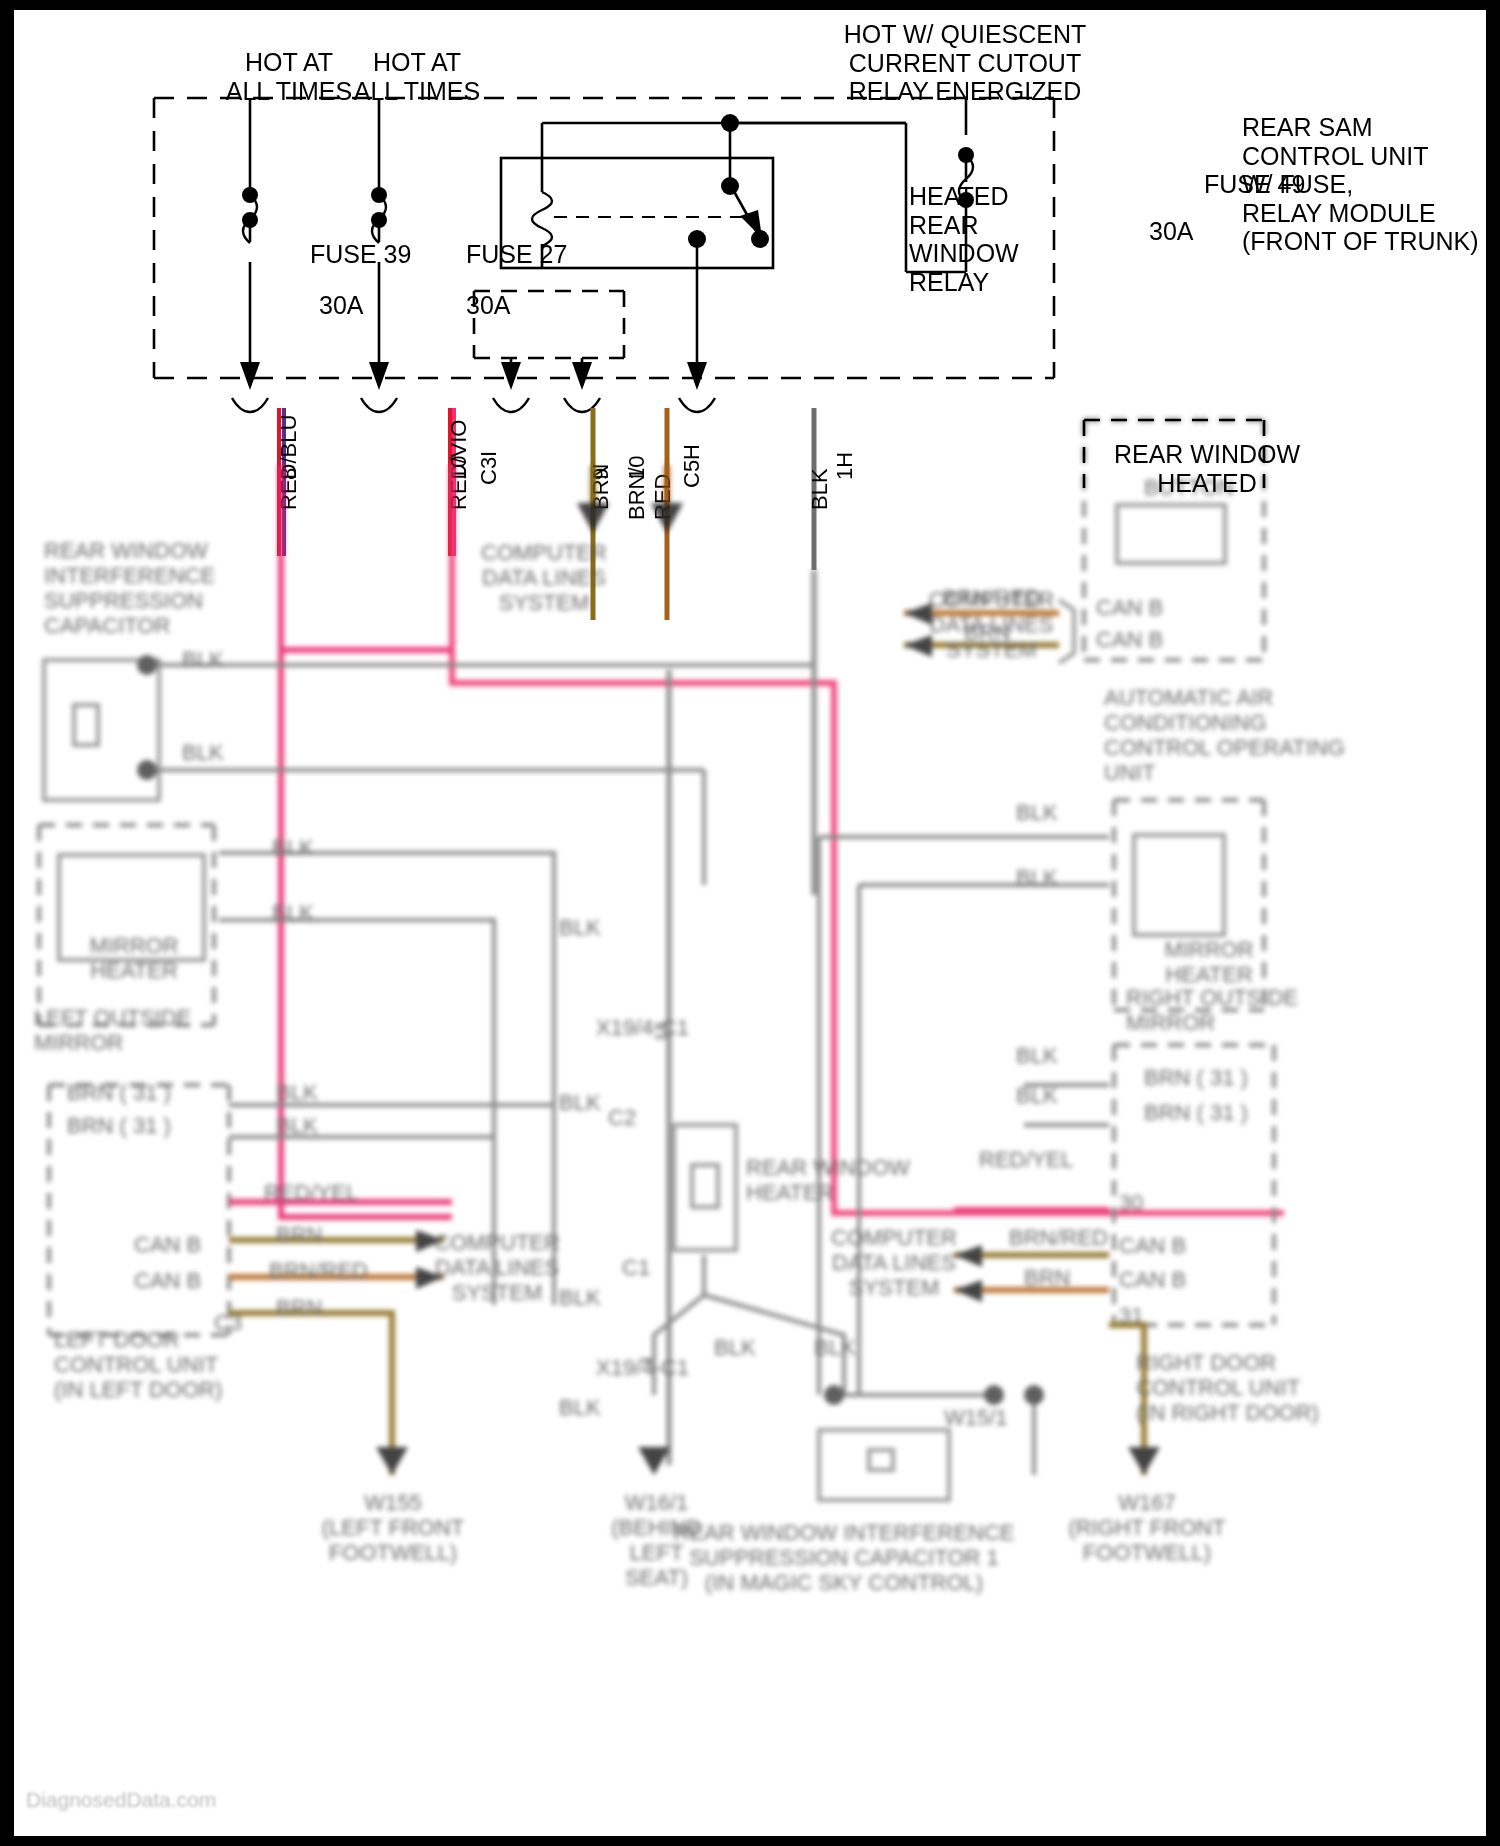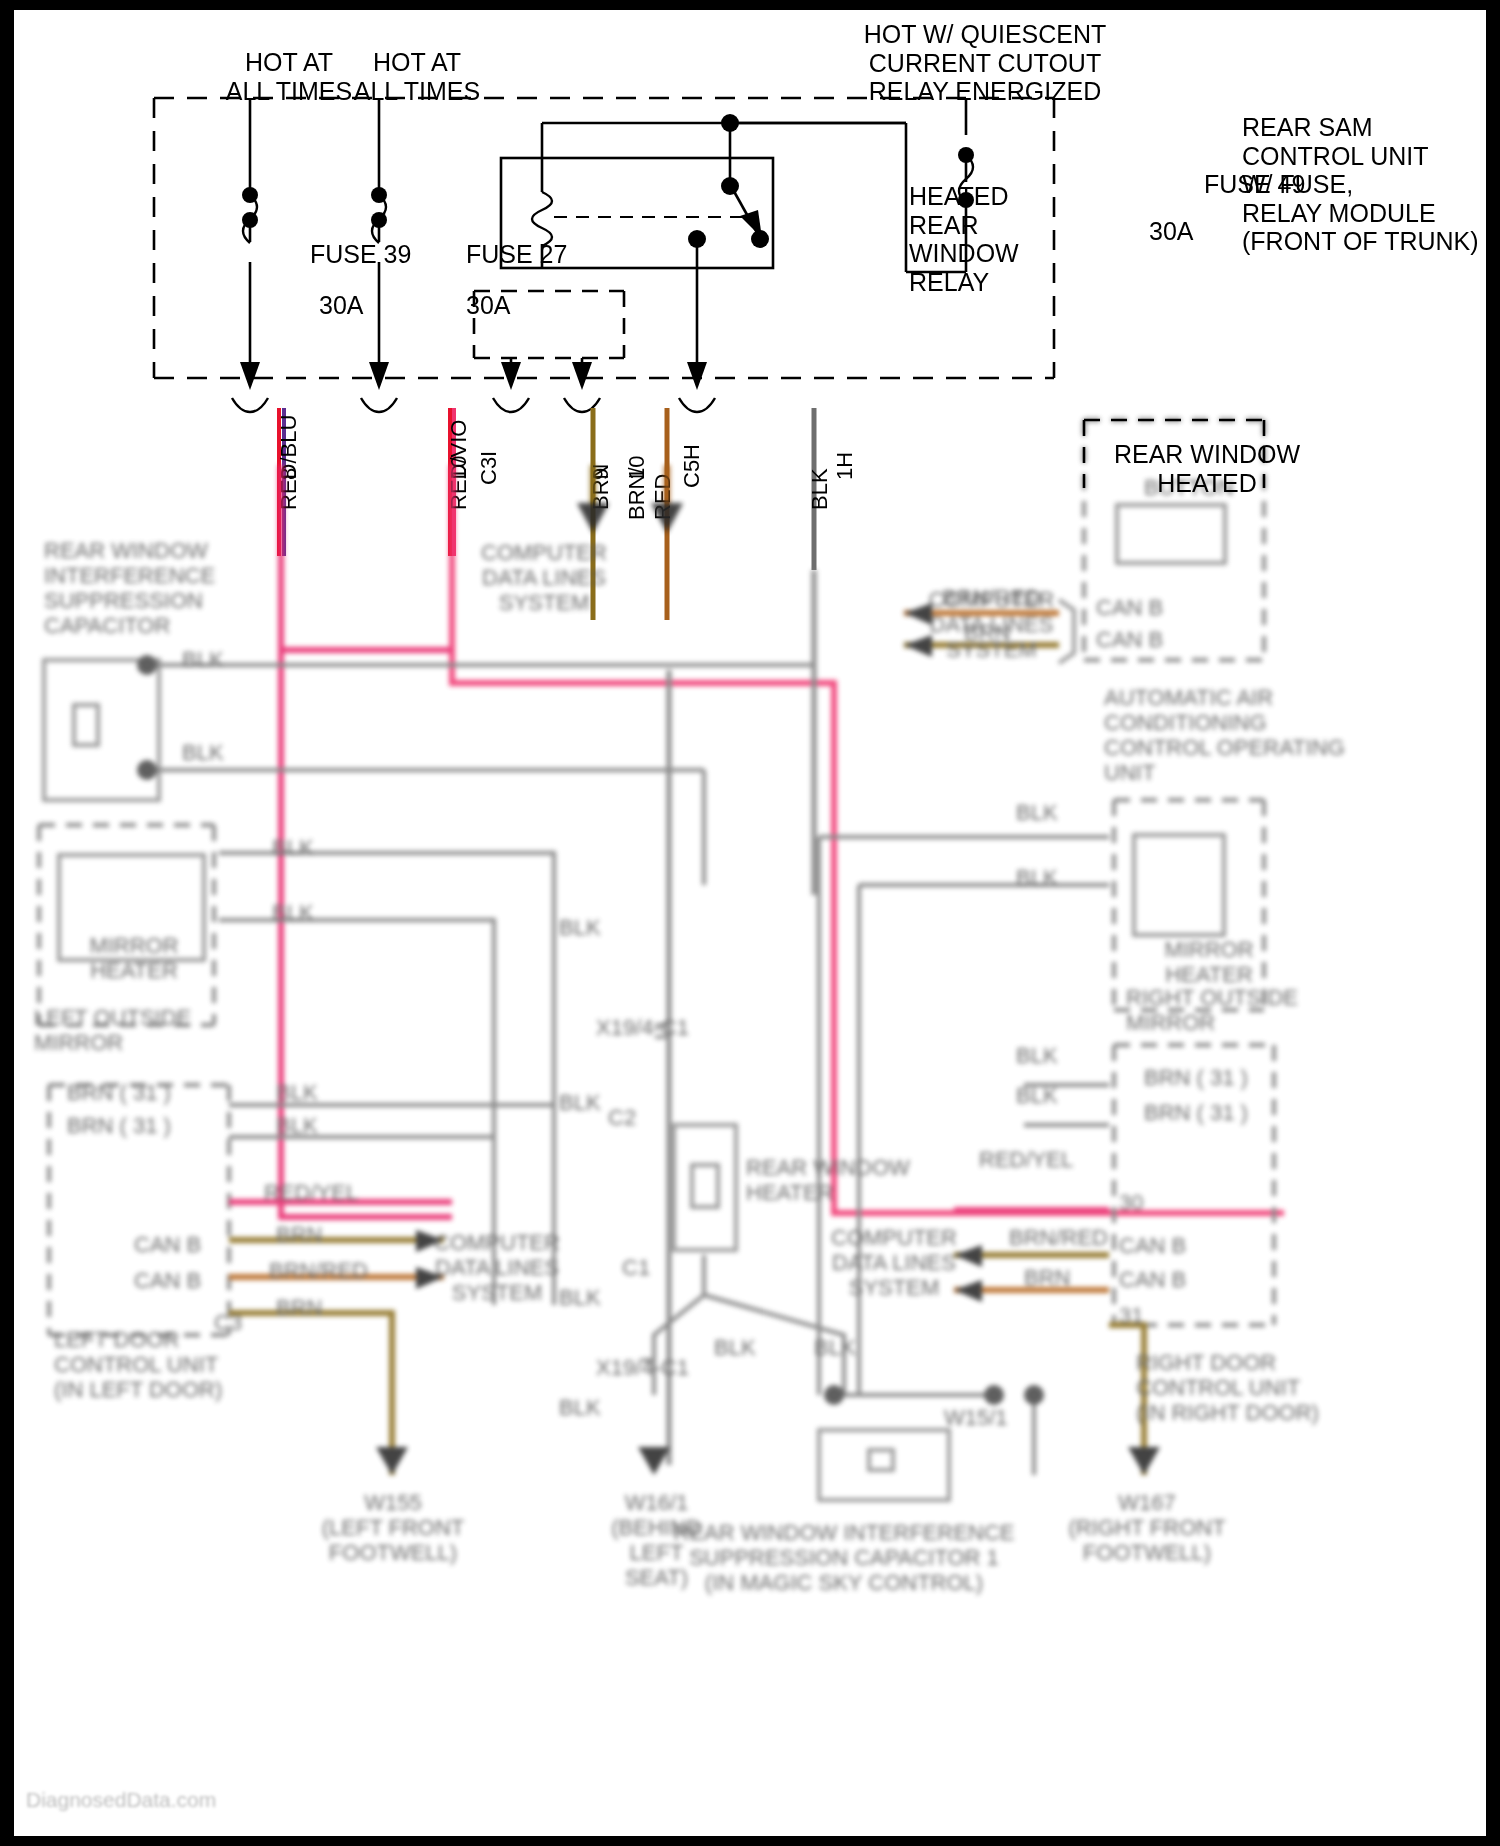--- a/index.html
+++ b/index.html
@@ -130,21 +130,21 @@
 
       <line x1="653" y1="398" x2="653" y2="610" stroke="#a7601c" stroke-width="5"></line>
 
       <line x1="800" y1="398" x2="800" y2="560" stroke="#6e6e6e" stroke-width="5"></line>
     </svg>
 
     <div class="txt t26 ctr" style="left:190px;top:38px;width:170px;">HOT AT
 ALL TIMES</div>
     <div class="txt t26 ctr" style="left:318px;top:38px;width:170px;">HOT AT
 ALL TIMES</div>
-    <div class="txt t26 ctr" style="left:796px;top:10px;width:350px;">HOT W/ QUIESCENT
+    <div class="txt t26 ctr" style="left:776px;top:10px;width:350px;">HOT W/ QUIESCENT
 CURRENT CUTOUT
 RELAY ENERGIZED</div>
 
     <div class="txt t26" style="left:296px;top:230px;">FUSE 39</div>
     <div class="txt t26" style="left:305px;top:281px;">30A</div>
     <div class="txt t26" style="left:452px;top:230px;">FUSE 27</div>
     <div class="txt t26" style="left:452px;top:281px;">30A</div>
     <div class="txt t26" style="left:1190px;top:160px;">FUSE 49</div>
     <div class="txt t26" style="left:1135px;top:207px;">30A</div>
 

